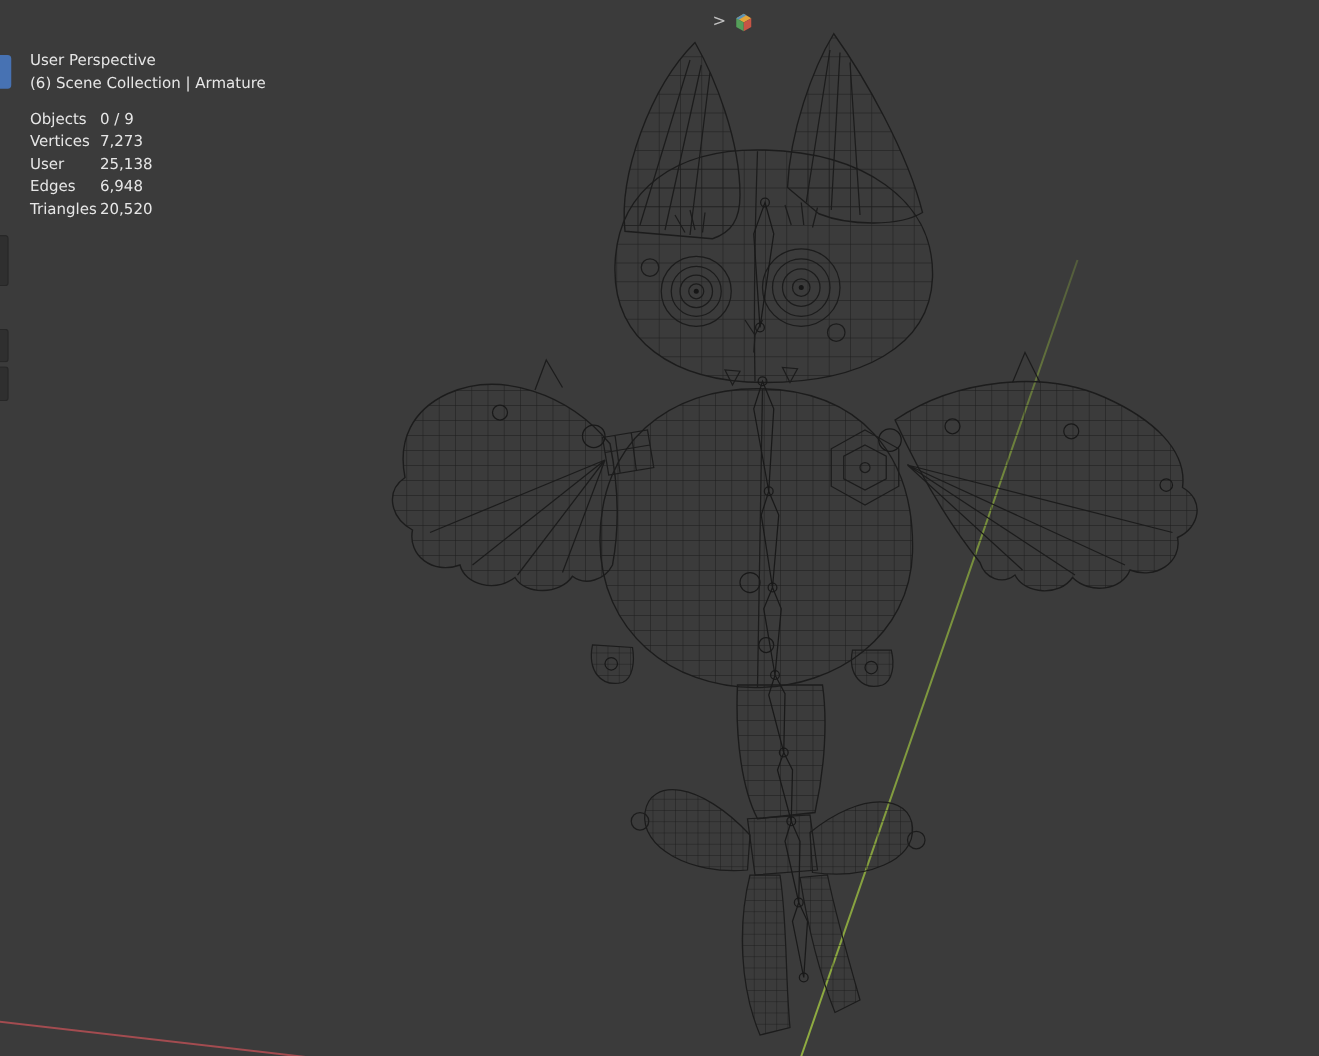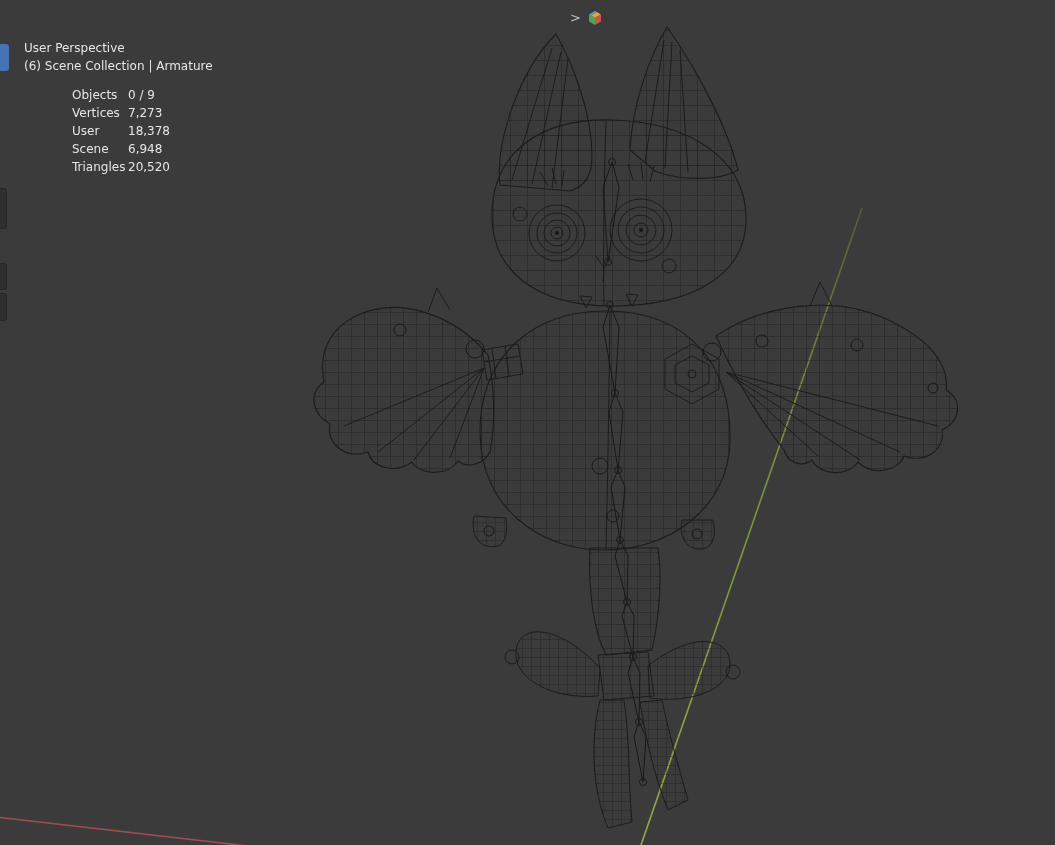--- a/index.html
+++ b/index.html
@@ -11,21 +11,21 @@
   body{
     width:1055px;height:845px;position:relative;overflow:hidden;
     background:var(--background);
     font-family:"DejaVu Sans","Liberation Sans",sans-serif;
   }
   #viewport-canvas{position:absolute;inset:0;width:1055px;height:845px;display:block;}
   
   .overlay{position:absolute;left:24px;top:39px;color:var(--text);font-size:12px;line-height:18px;z-index:5;}
   .overlay .line{white-space:nowrap;}
   .stats{margin-top:11px;}
-  .stat-row{display:flex;line-height:18px;margin-left:48px;}
+  .stat-row{display:flex;line-height:18px;}
   .stat-label{width:56px;}
   .stat-value{white-space:nowrap;}
   
   .header-mini{position:absolute;left:570px;top:9px;display:flex;align-items:center;gap:6px;z-index:5;}
   .chev{color:#c2c2c2;font-size:13px;line-height:18px;cursor:pointer;}
   
   .edge-tab{position:absolute;left:0;border-radius:0 3px 3px 0;z-index:5;}
   .edge-tab.blue{top:44px;width:9px;height:27px;background:var(--active-tab-blue);}
   .edge-tab.g1{top:188px;width:7px;height:41px;background:#2f2f2f;border:1px solid #272727;border-left:none;}
   .edge-tab.g2{top:263px;width:7px;height:27px;background:#2f2f2f;border:1px solid #272727;border-left:none;}
@@ -168,24 +168,24 @@
     <div class="stat-row">
       <span class="stat-label">Objects</span>
       <span class="stat-value">0 / 9</span>
     </div>
     <div class="stat-row">
       <span class="stat-label">Vertices</span>
       <span class="stat-value">7,273</span>
     </div>
     <div class="stat-row">
       <span class="stat-label">User</span>
-      <span class="stat-value">18,378</span>
-    </div>
-    <div class="stat-row">
-      <span class="stat-label">Scene</span>
+      <span class="stat-value">25,138</span>
+    </div>
+    <div class="stat-row">
+      <span class="stat-label">Edges</span>
       <span class="stat-value">6,948</span>
     </div>
     <div class="stat-row">
       <span class="stat-label">Triangles</span>
       <span class="stat-value">20,520</span>
     </div>
   </div>
 </div>
 
 <div class="header-mini">

